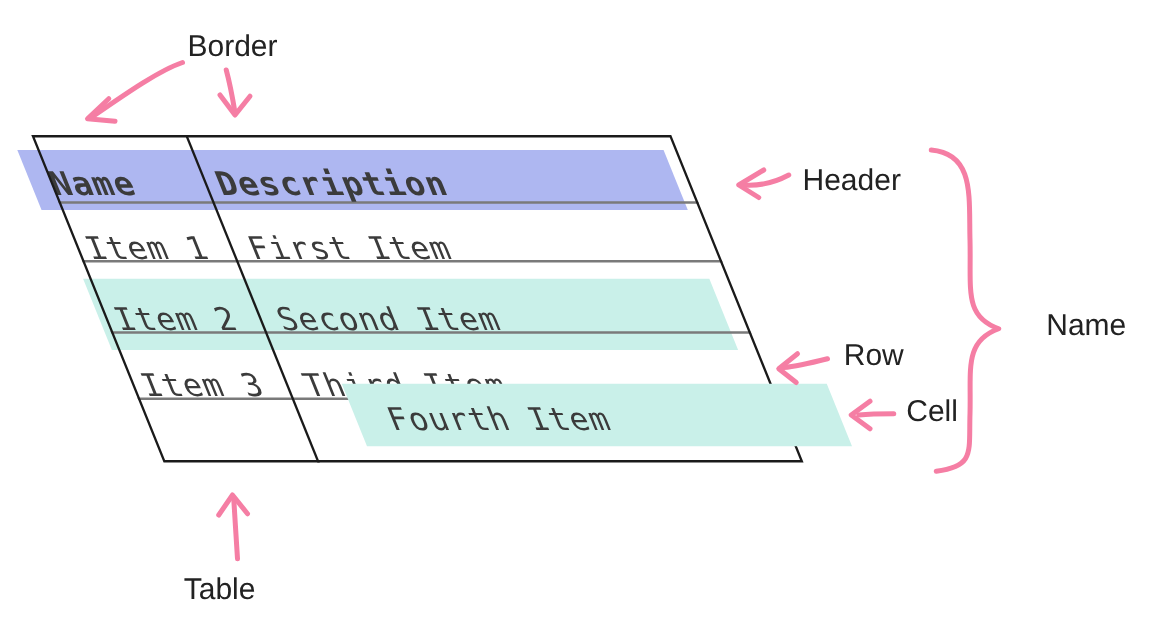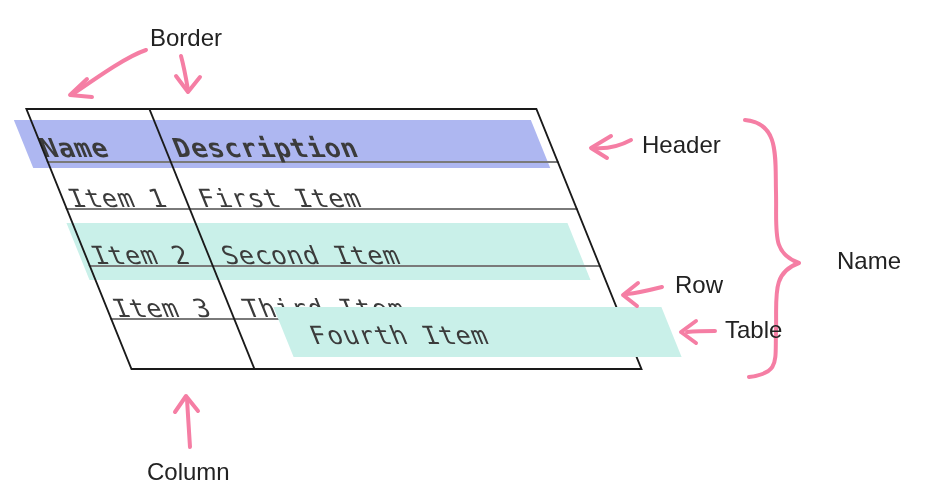--- a/index.html
+++ b/index.html
@@ -89,16 +89,16 @@
     <path class="pk" d="M 190 447 C 189 433 188 414 187 399"></path>
     <path class="pk" d="M 175 412 L 186 396 L 198 411"></path>
 
     <path class="pk pk-thin" d="M 745 120 C 780 123 775 158 776 192 C 777 232 771 253 799 263 C 771 273 777 296 776 331 C 775 362 780 373 749 377"></path>
   </svg>
 
   <div class="label" style="left:642px;top:131px">Header</div>
   <div class="label" style="left:150px;top:24px">Border</div>
   <div class="label" style="left:837px;top:247px">Name</div>
   <div class="label" style="left:675px;top:271px">Row</div>
-  <div class="label" style="left:725px;top:316px">Table</div>
-  <div class="label" style="left:147px;top:458px">Column</div>
+  <div class="label" style="left:725px;top:316px">Cell</div>
+  <div class="label" style="left:147px;top:458px">Table</div>
 
 </div>
 
 </body></html>

